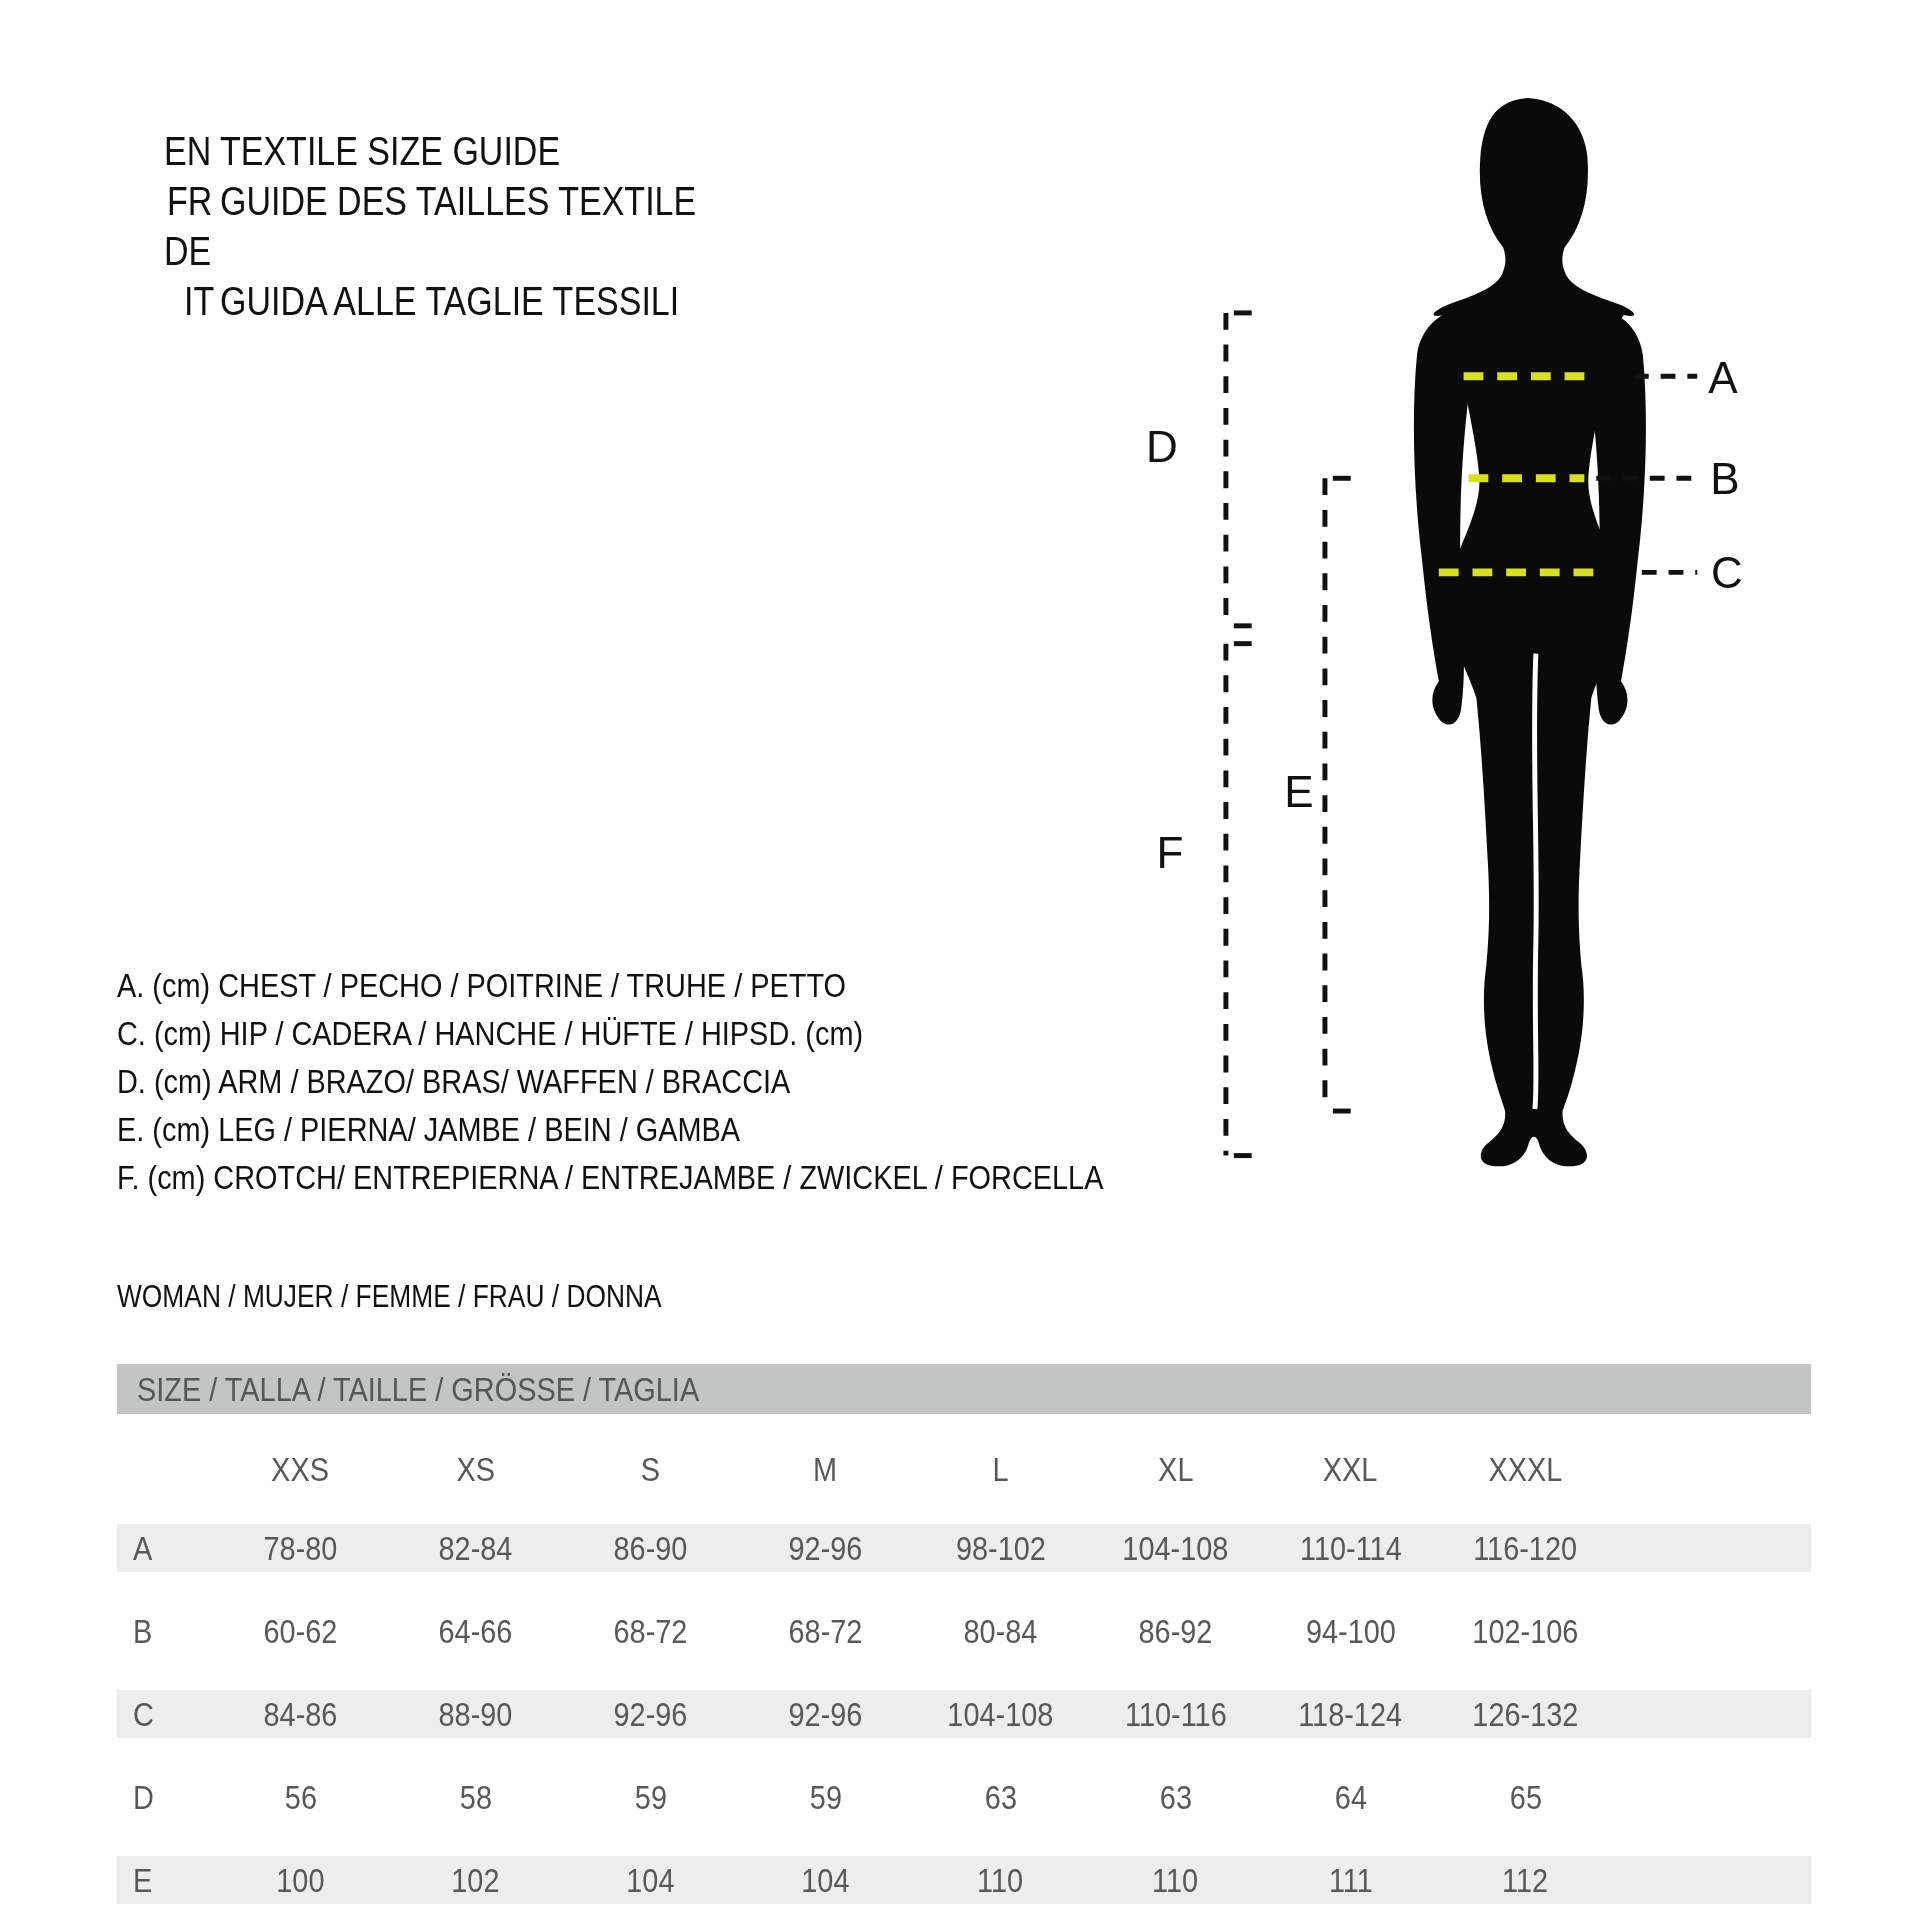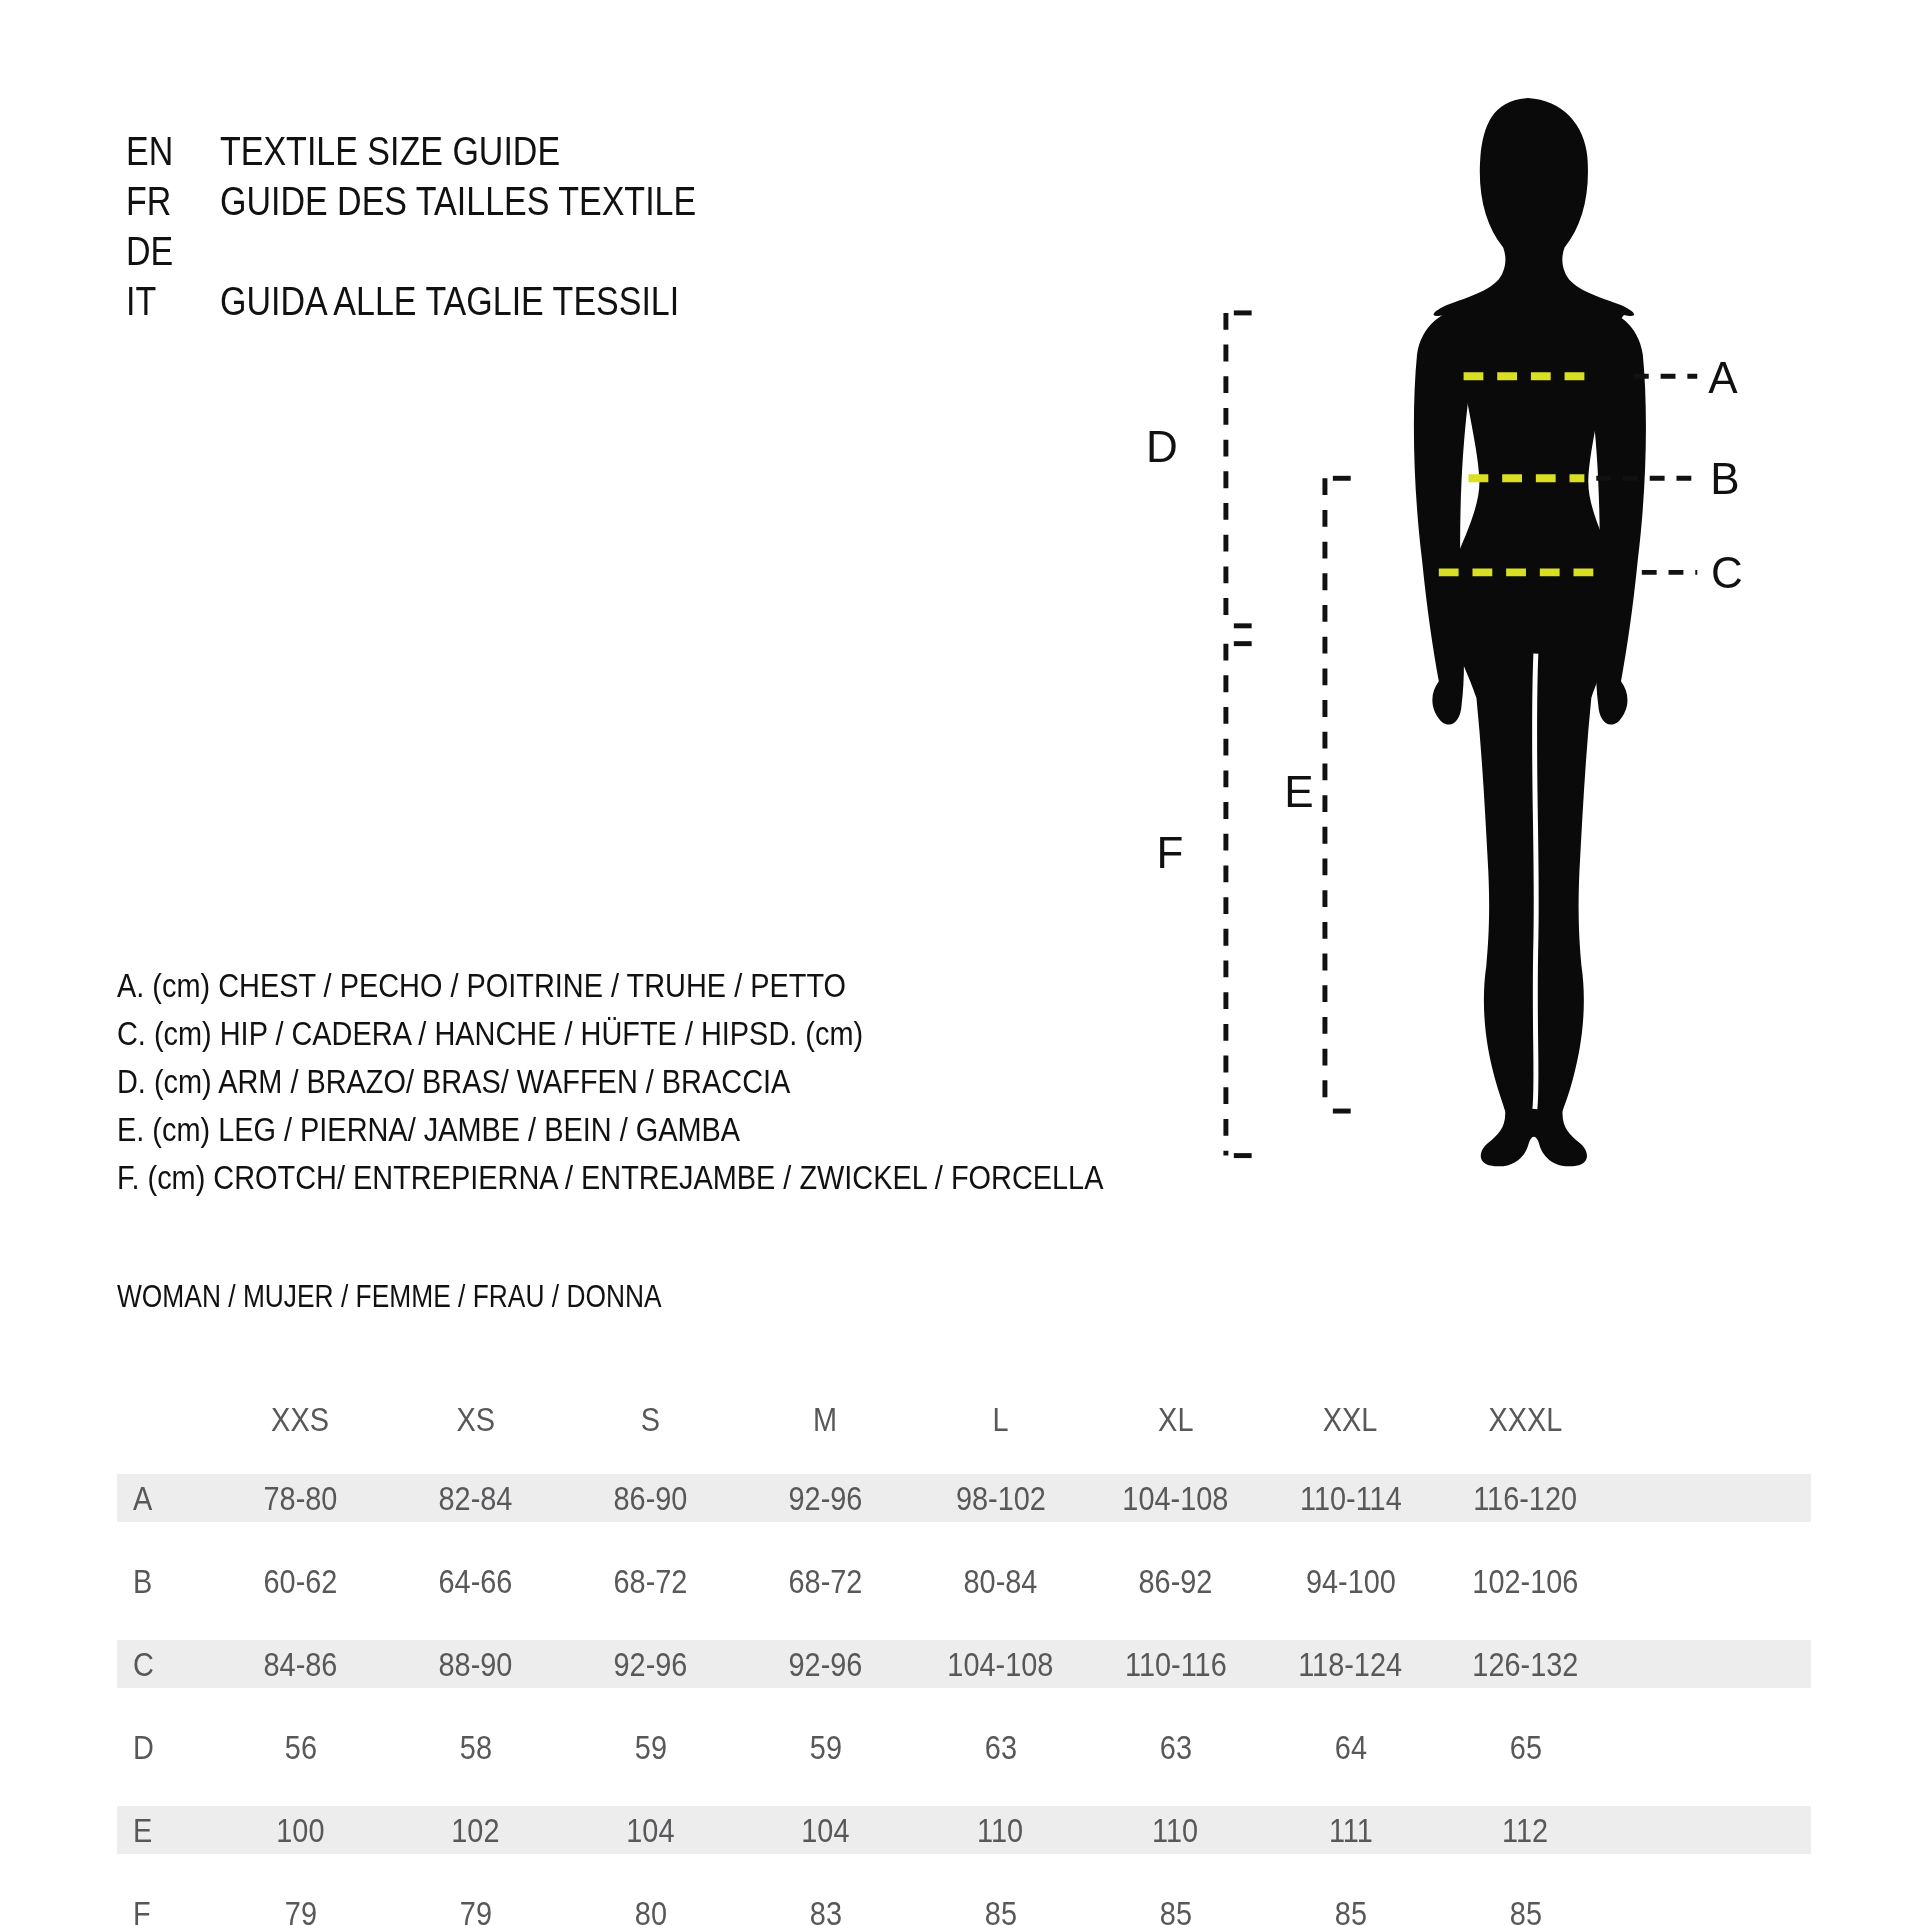--- a/index.html
+++ b/index.html
@@ -3,21 +3,21 @@
 <meta charset="utf-8">
 <style>
   html,body{margin:0;padding:0;background:#ffffff;}
   body{width:1927px;height:1926px;position:relative;overflow:hidden;
        font-family:"Liberation Sans",sans-serif;color:#111;}
   .cnd{display:inline-block;transform:scaleX(0.85);transform-origin:0 50%;white-space:nowrap;}
   .cndc{display:inline-block;transform:scaleX(0.85);transform-origin:50% 50%;white-space:nowrap;}
 
   
   .lang-block{position:absolute;left:126px;top:126px;}
-  .lang-row{display:flex;height:50px;align-items:center;font-size:40px;}
+  .lang-row{display:flex;height:50px;align-items:center;font-size:40px;text-align:right;}
   .lang-code{width:94px;}
 
   
   .figure-svg{position:absolute;left:0;top:0;}
   .fig-label{position:absolute;font-size:44px;color:#111;transform:translate(-50%,-50%);}
 
   
   .meas-block{position:absolute;left:117px;top:961px;}
   .meas-row{height:48px;display:flex;align-items:center;font-size:34px;}
 
@@ -166,20 +166,23 @@
   <div class="meas-row">
       <span class="cnd">F. (cm) CROTCH/ ENTREPIERNA / ENTREJAMBE / ZWICKEL / FORCELLA</span>
     </div>
 </div>
 
 <div class="gender-title">
   <span class="cnd">WOMAN / MUJER / FEMME / FRAU / DONNA</span>
 </div>
 
 <div class="size-table">
+  <div class="thead">
+    <span class="cnd">SIZE / TALLA / TAILLE / GRÖSSE / TAGLIA</span>
+  </div>
   <div class="grid-row sizes">
     <span class="gcell rowlabel"></span>
     <span class="gcell"><span class="cndc">XXS</span></span>
     <span class="gcell"><span class="cndc">XS</span></span>
     <span class="gcell"><span class="cndc">S</span></span>
     <span class="gcell"><span class="cndc">M</span></span>
     <span class="gcell"><span class="cndc">L</span></span>
     <span class="gcell"><span class="cndc">XL</span></span>
     <span class="gcell"><span class="cndc">XXL</span></span>
     <span class="gcell"><span class="cndc">XXXL</span></span>

